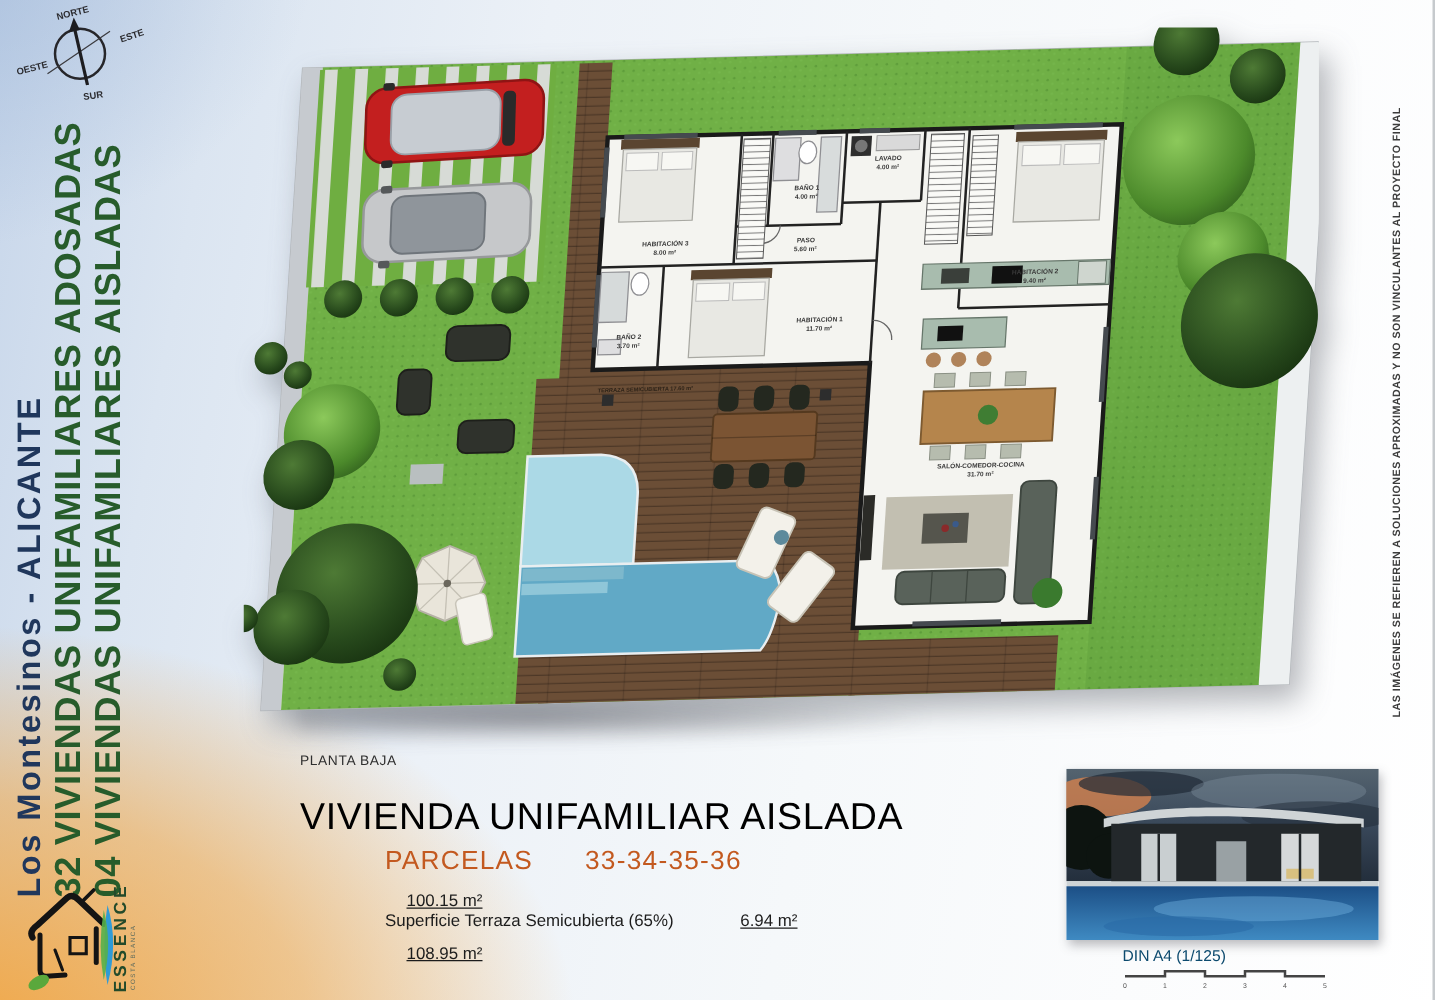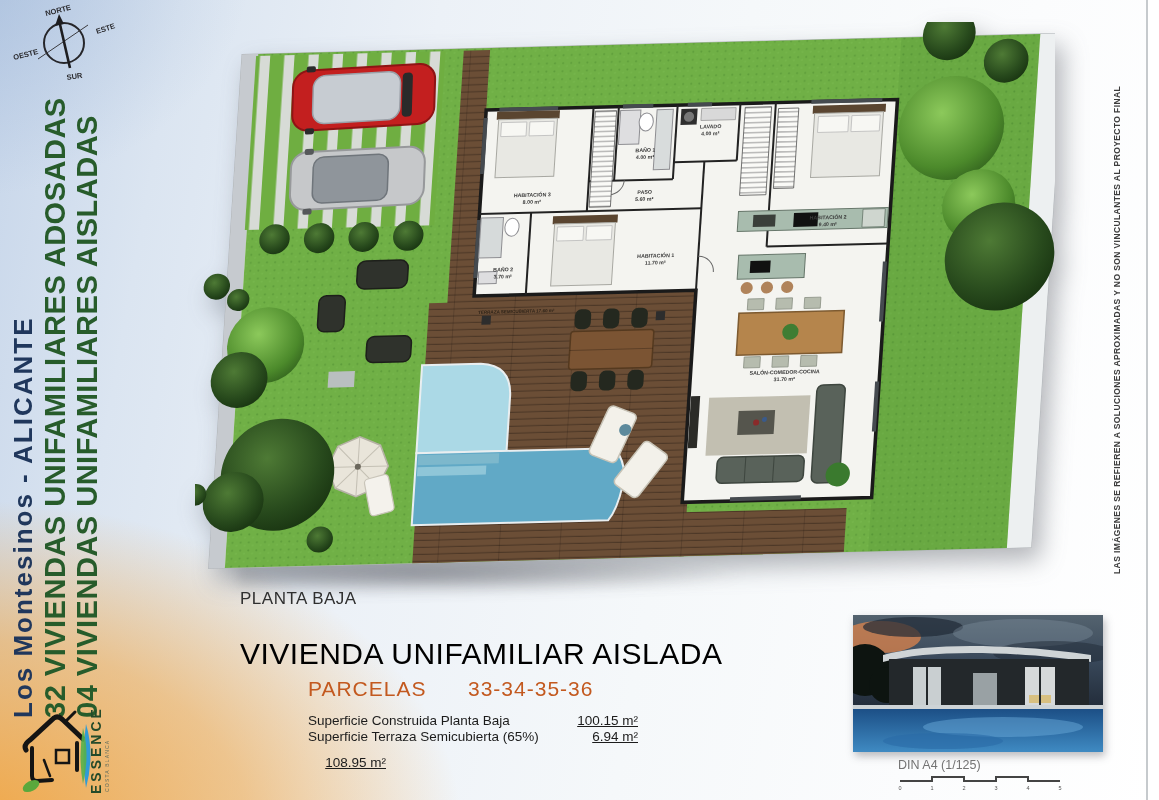--- a/index.html
+++ b/index.html
@@ -10,21 +10,21 @@
       radial-gradient(ellipse 760px 500px at -40px 830px, rgba(243,163,58,0.95) 0%, rgba(243,163,58,0.55) 38%, rgba(243,163,58,0) 66%),
       radial-gradient(ellipse 520px 400px at -60px -40px, rgba(148,175,212,0.55), rgba(148,175,212,0) 60%),
       linear-gradient(100deg,#c7d6ea 0%,#dbe5f1 14%,#ecf1f7 34%,#f5f8fa 58%,#fbfcfd 80%,#ffffff 100%);
   }
   .abs{position:absolute;}
   .vtext{position:absolute;transform-origin:0 0;transform:rotate(-90deg);white-space:nowrap;}
   .sidebar-navy{font-size:26px;font-weight:bold;letter-spacing:2px;color:#20375c;}
   .sidebar-green{font-size:29px;font-weight:bold;letter-spacing:0.5px;color:#275c2b;}
   .brand-name{font-size:14px;font-weight:bold;letter-spacing:3px;color:#234a2a;}
   .brand-tag{font-size:5px;letter-spacing:1.2px;color:#5d6b5d;}
-  .plan-caption{font-size:17px;letter-spacing:0.5px;color:#2f2f2f;}
+  .plan-caption{font-size:11px;letter-spacing:0.5px;color:#2f2f2f;margin-top:14px;}
   .doc-title{font-size:30px;color:#000000;letter-spacing:0.5px;}
   .parcels{font-size:21px;font-weight:normal;color:#c3591f;letter-spacing:1px;}
   .arow{display:flex;width:330px;font-size:13.5px;color:#1c1c1c;}
   .arow .lbl{width:252px;}
   .arow .val{width:78px;text-align:right;text-decoration:underline;}
   .disclaimer{font-size:8.5px;font-weight:600;letter-spacing:0.4px;color:#3c3c3c;}
   .plan-shadow{left:238px;top:556px;width:540px;height:40px;
     background:radial-gradient(ellipse at 35% 45%, rgba(50,50,58,0.40), rgba(50,50,58,0) 65%);
     filter:blur(6px);}
   .right-strip{left:1146px;top:0;width:13px;height:800px;background:#ffffff;border-left:2px solid #c6cacd;}
@@ -314,21 +314,20 @@
     </g>
   </g>
 </svg>
 
 <div class="abs plan-caption" style="left:240px;top:589px;">PLANTA BAJA</div>
 <div class="abs doc-title" style="left:240px;top:637px;">VIVIENDA UNIFAMILIAR AISLADA</div>
 <div class="abs parcels" style="left:308px;top:677px;">PARCELAS</div>
 <div class="abs parcels" style="left:468px;top:677px;">33-34-35-36</div>
 
 <div class="abs arow" style="left:308px;top:713px;">
-  <div class="lbl">Superficie Construida Planta Baja</div>
   <div class="val">100.15 m²</div>
 </div>
 <div class="abs arow" style="left:308px;top:729px;">
   <div class="lbl">Superficie Terraza Semicubierta (65%)</div>
   <div class="val">6.94 m²</div>
 </div>
 <div class="abs arow" style="left:308px;top:755px;">
   <div class="val">108.95 m²</div>
 </div>
 
@@ -359,21 +358,21 @@
   <rect x="176" y="80" width="22" height="8" fill="#d8c080"></rect>
   <line x1="74" y1="52" x2="74" y2="90" stroke="#23282b" stroke-width="2"></line>
   <line x1="187" y1="52" x2="187" y2="90" stroke="#23282b" stroke-width="2"></line>
   <rect x="0" y="90" width="250" height="4" fill="#cdd3d6"></rect>
   <rect x="0" y="94" width="250" height="43" fill="url(#poolg)"></rect>
   <ellipse cx="150" cy="112" rx="80" ry="10" fill="#6fb0dd" opacity="0.45"></ellipse>
   <ellipse cx="90" cy="126" rx="60" ry="8" fill="#2a6aa6" opacity="0.6"></ellipse>
 </svg>
 
 <div class="abs" style="left:898px;top:758px;width:175px;height:40px;">
-  <div style="font-size:12.5px;color:#737373;">DIN A4 (1/125)</div>
+  <div style="font-size:12.5px;color:#0c4a6e;">DIN A4 (1/125)</div>
   <svg width="175" height="22" viewBox="0 0 175 22" style="display:block;margin-top:1px;">
     <path d="M2,8 h32 v-4 h32 v4 h32 v-4 h32 v4 h32" fill="none" stroke="#444" stroke-width="2"></path>
     <g font-size="5.5" fill="#555" text-anchor="middle">
       <text x="2" y="17">0</text>
       <text x="34" y="17">1</text>
       <text x="66" y="17">2</text>
       <text x="98" y="17">3</text>
       <text x="130" y="17">4</text>
       <text x="162" y="17">5</text>
     </g>

